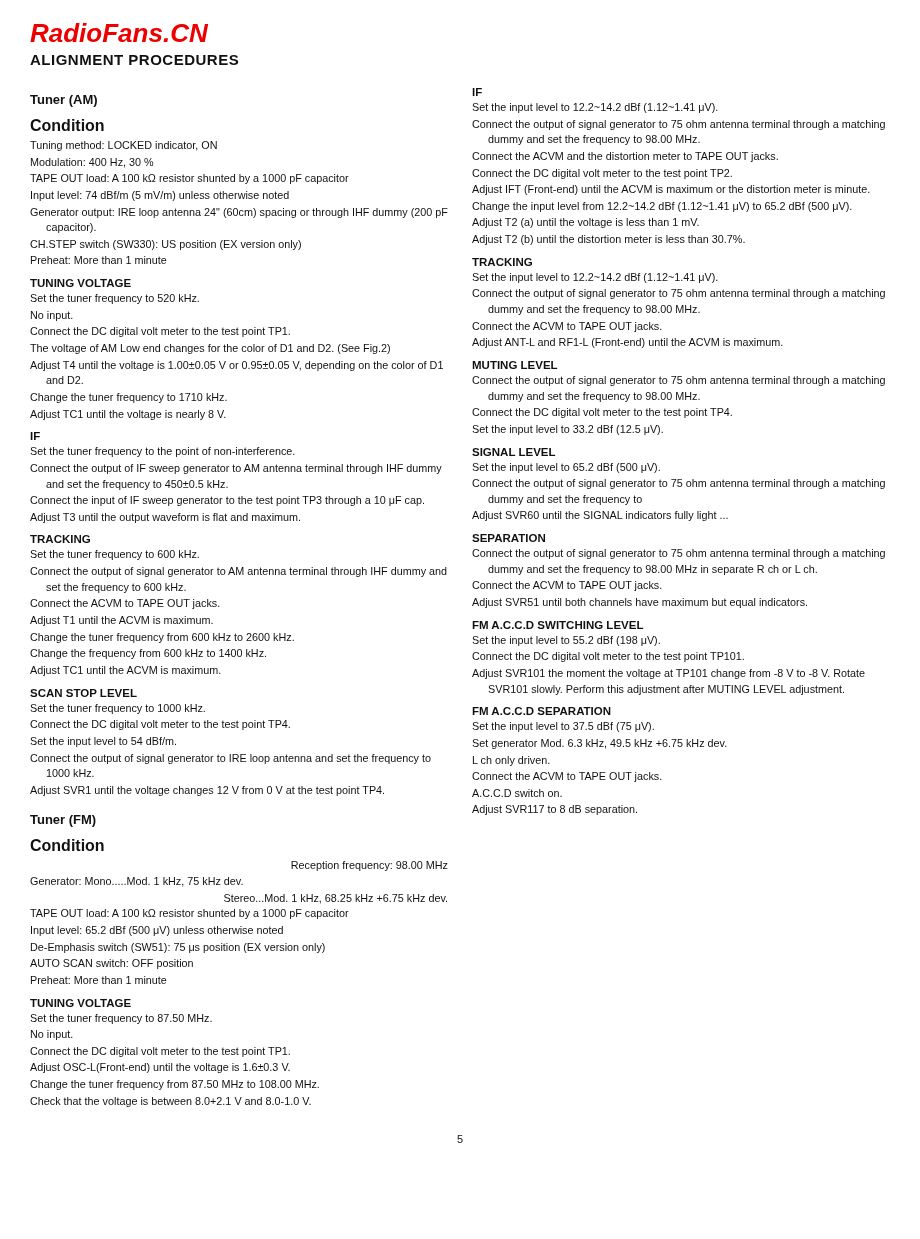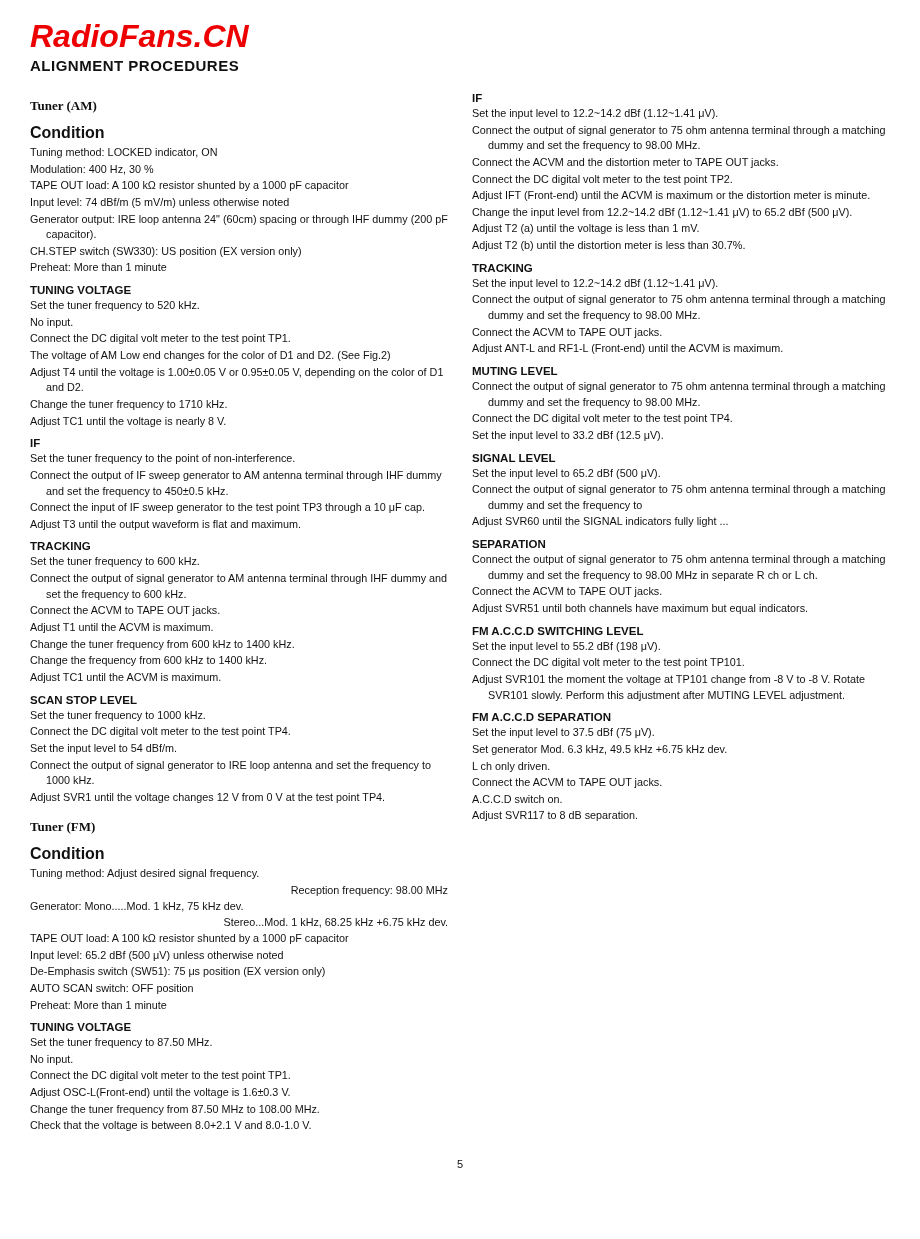--- a/index.html
+++ b/index.html
@@ -8,21 +8,21 @@
       font-family: Arial, Helvetica, sans-serif;
       font-size: 11px;
       color: #111;
       width: 920px;
       min-height: 1239px;
       padding: 18px 30px 30px 30px;
     }
     .site-title {
       font-style: italic;
       font-weight: bold;
-      font-size: 32px;
+      font-size: 26px;
       color: #e00;
       margin-bottom: 2px;
     }
     .main-title {
       font-size: 15px;
       font-weight: bold;
       letter-spacing: 0.5px;
       margin-bottom: 10px;
     }
     .two-col {
@@ -43,21 +43,20 @@
       font-weight: bold;
       margin-top: 8px;
       margin-bottom: 2px;
       text-transform: uppercase;
     }
     .tuner-title {
       font-size: 13px;
       font-weight: bold;
       margin-top: 14px;
       margin-bottom: 2px;
-      font-family: Liberation Serif, serif;
     }
     ol, ul {
       padding-left: 16px;
       margin-bottom: 4px;
     }
     ol li, ul li {
       margin-bottom: 1px;
       line-height: 1.45;
       font-size: 10.8px;
     }
@@ -123,41 +122,40 @@
         <li>Connect the input of IF sweep generator to the test point TP3 through a 10 μF cap.</li>
         <li>Adjust T3 until the output waveform is flat and maximum.</li>
       </ol>
 
       <div class="sub-title">TRACKING</div>
       <ol class="numbered-list">
         <li>Set the tuner frequency to 600 kHz.</li>
         <li>Connect the output of signal generator to AM antenna terminal through IHF dummy and set the frequency to 600 kHz.</li>
         <li>Connect the ACVM to TAPE OUT jacks.</li>
         <li>Adjust T1 until the ACVM is maximum.</li>
-        <li>Change the tuner frequency from 600 kHz to 1400 kHz.</li>
+        <li>Change the tuner frequency from 600 kHz to 2600 kHz.</li>
         <li>Change the frequency from 600 kHz to 1400 kHz.</li>
         <li>Adjust TC1 until the ACVM is maximum.</li>
       </ol>
 
       <div class="sub-title">SCAN STOP LEVEL</div>
       <ol class="numbered-list">
         <li>Set the tuner frequency to 1000 kHz.</li>
         <li>Connect the DC digital volt meter to the test point TP4.</li>
         <li>Set the input level to 54 dBf/m.</li>
         <li>Connect the output of signal generator to IRE loop antenna and set the frequency to 1000 kHz.</li>
         <li>Adjust SVR1 until the voltage changes 12 V from 0 V at the test point TP4.</li>
       </ol>
     </div>
 
     <div>
       <div class="tuner-title">Tuner (FM)</div>
 
       <div class="section-title">Condition</div>
       <ol class="numbered-list">
-        <li>Tuning method: Adjust desired signal frequency.</li>
         <div class="indent-item">Reception frequency: 98.00 MHz</div>
         <li>Generator: Mono.....Mod. 1 kHz, 75 kHz dev.</li>
         <div class="indent-item">Stereo...Mod. 1 kHz, 68.25 kHz +6.75 kHz dev.</div>
         <li>TAPE OUT load: A 100 kΩ resistor shunted by a 1000 pF capacitor</li>
         <li>Input level: 65.2 dBf (500 μV) unless otherwise noted</li>
         <li>De-Emphasis switch (SW51): 75 μs position (EX version only)</li>
         <li>AUTO SCAN switch: OFF position</li>
         <li>Preheat: More than 1 minute</li>
       </ol>
 

